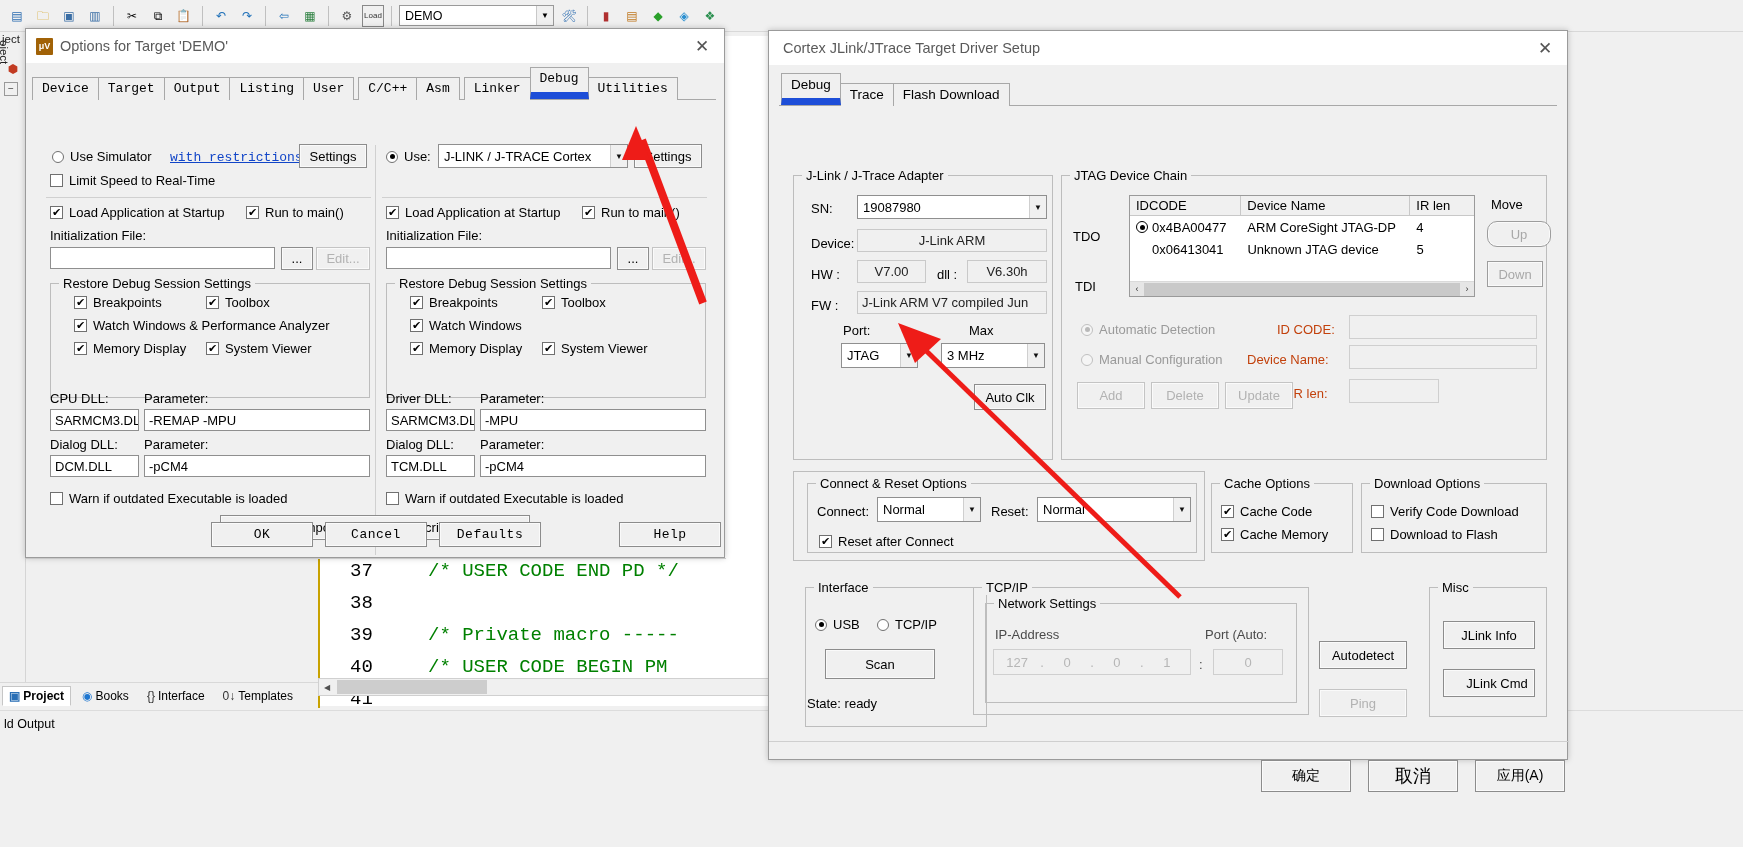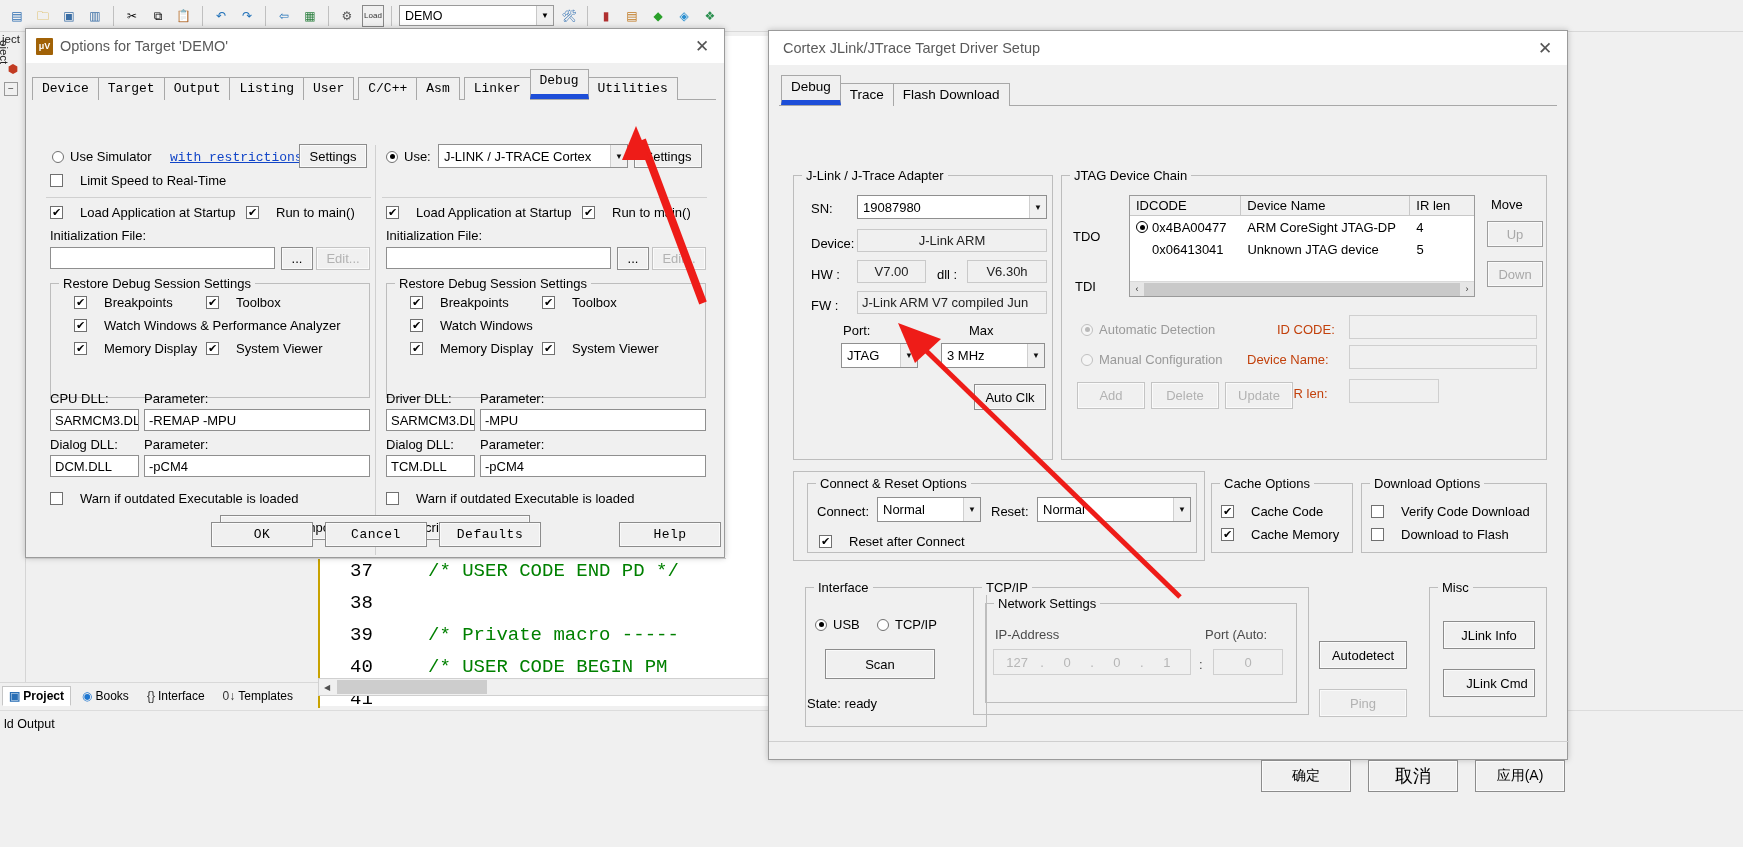--- a/index.html
+++ b/index.html
@@ -100,35 +100,35 @@
   .dlg-body { position:relative; }
 
   
   .tabrow { display:flex; align-items:flex-end; height:26px; padding-left:6px; }
   .tabrow.mono .tab { font-family:"Liberation Mono", monospace; font-size:13px; }
   .tab {
     padding:3px 9px 4px 9px; border:1px solid #a8a8a8; border-bottom:none;
     background:#f0f0f0; margin-right:-1px; position:relative; top:1px;
     font-size:13.5px; white-space:nowrap;
   }
-  .tab.active { background:#f0f0f0; border-bottom:5px solid #1d4ed8; z-index:3; top:0; padding-bottom:6px;}
+  .tab.active { background:#f0f0f0; border-bottom:7px solid #1d4ed8; z-index:3; top:0; padding-bottom:6px;}
   .tabline { height:1px; background:#a8a8a8; margin-top:-1px; }
 
   
   .grp { position:absolute; border:1px solid #bdbdbd; }
   .grp > .grp-t {
     position:absolute; top:-8px; left:8px; background:#f0f0f0;
     padding:0 4px; font-size:13px; white-space:nowrap;
   }
 
   .lbl { position:absolute; font-size:13px; white-space:nowrap; }
   .lbl.dim { color:#c2410c; }
 
   
-  .cb { position:absolute; display:flex; align-items:center; gap:17px; font-size:13px; white-space:nowrap;}
+  .cb { position:absolute; display:flex; align-items:center; gap:6px; font-size:13px; white-space:nowrap;}
   .cb .box {
     width:13px; height:13px; border:1px solid #707070; background:#fff;
     display:flex; align-items:center; justify-content:center;
     font-size:11px; line-height:1; color:#000; flex:none;
   }
   .rb { position:absolute; display:flex; align-items:center; gap:6px; font-size:13px; white-space:nowrap;}
   .rb .circ {
     width:12px; height:12px; border:1px solid #707070; border-radius:50%;
     background:#fff; display:flex; align-items:center; justify-content:center; flex:none;
   }
@@ -591,21 +591,21 @@
         <div style="width:64px">5</div>
       </div>
       <div class="lb-scroll">
         <span class="ar">‹</span>
         <span class="th"></span>
         <span class="ar">›</span>
       </div>
     </div>
 
     <div class="lbl" style="left:722px; top:118px;">Move</div>
-    <div class="btn dim2" style="left:718px; top:142px; width:56px; height:26px;">
+    <div class="btn dim2" style="left:718px; top:142px; width:64px; height:26px;border-radius:10px;">
       <span>Up</span>
     </div>
     <div class="btn dim2" style="left:718px; top:182px; width:56px; height:26px;">
       <span>Down</span>
     </div>
 
     <div class="rb on dim" style="left:312px; top:243px;">
       <span class="circ">
           <i></i>
         </span>

